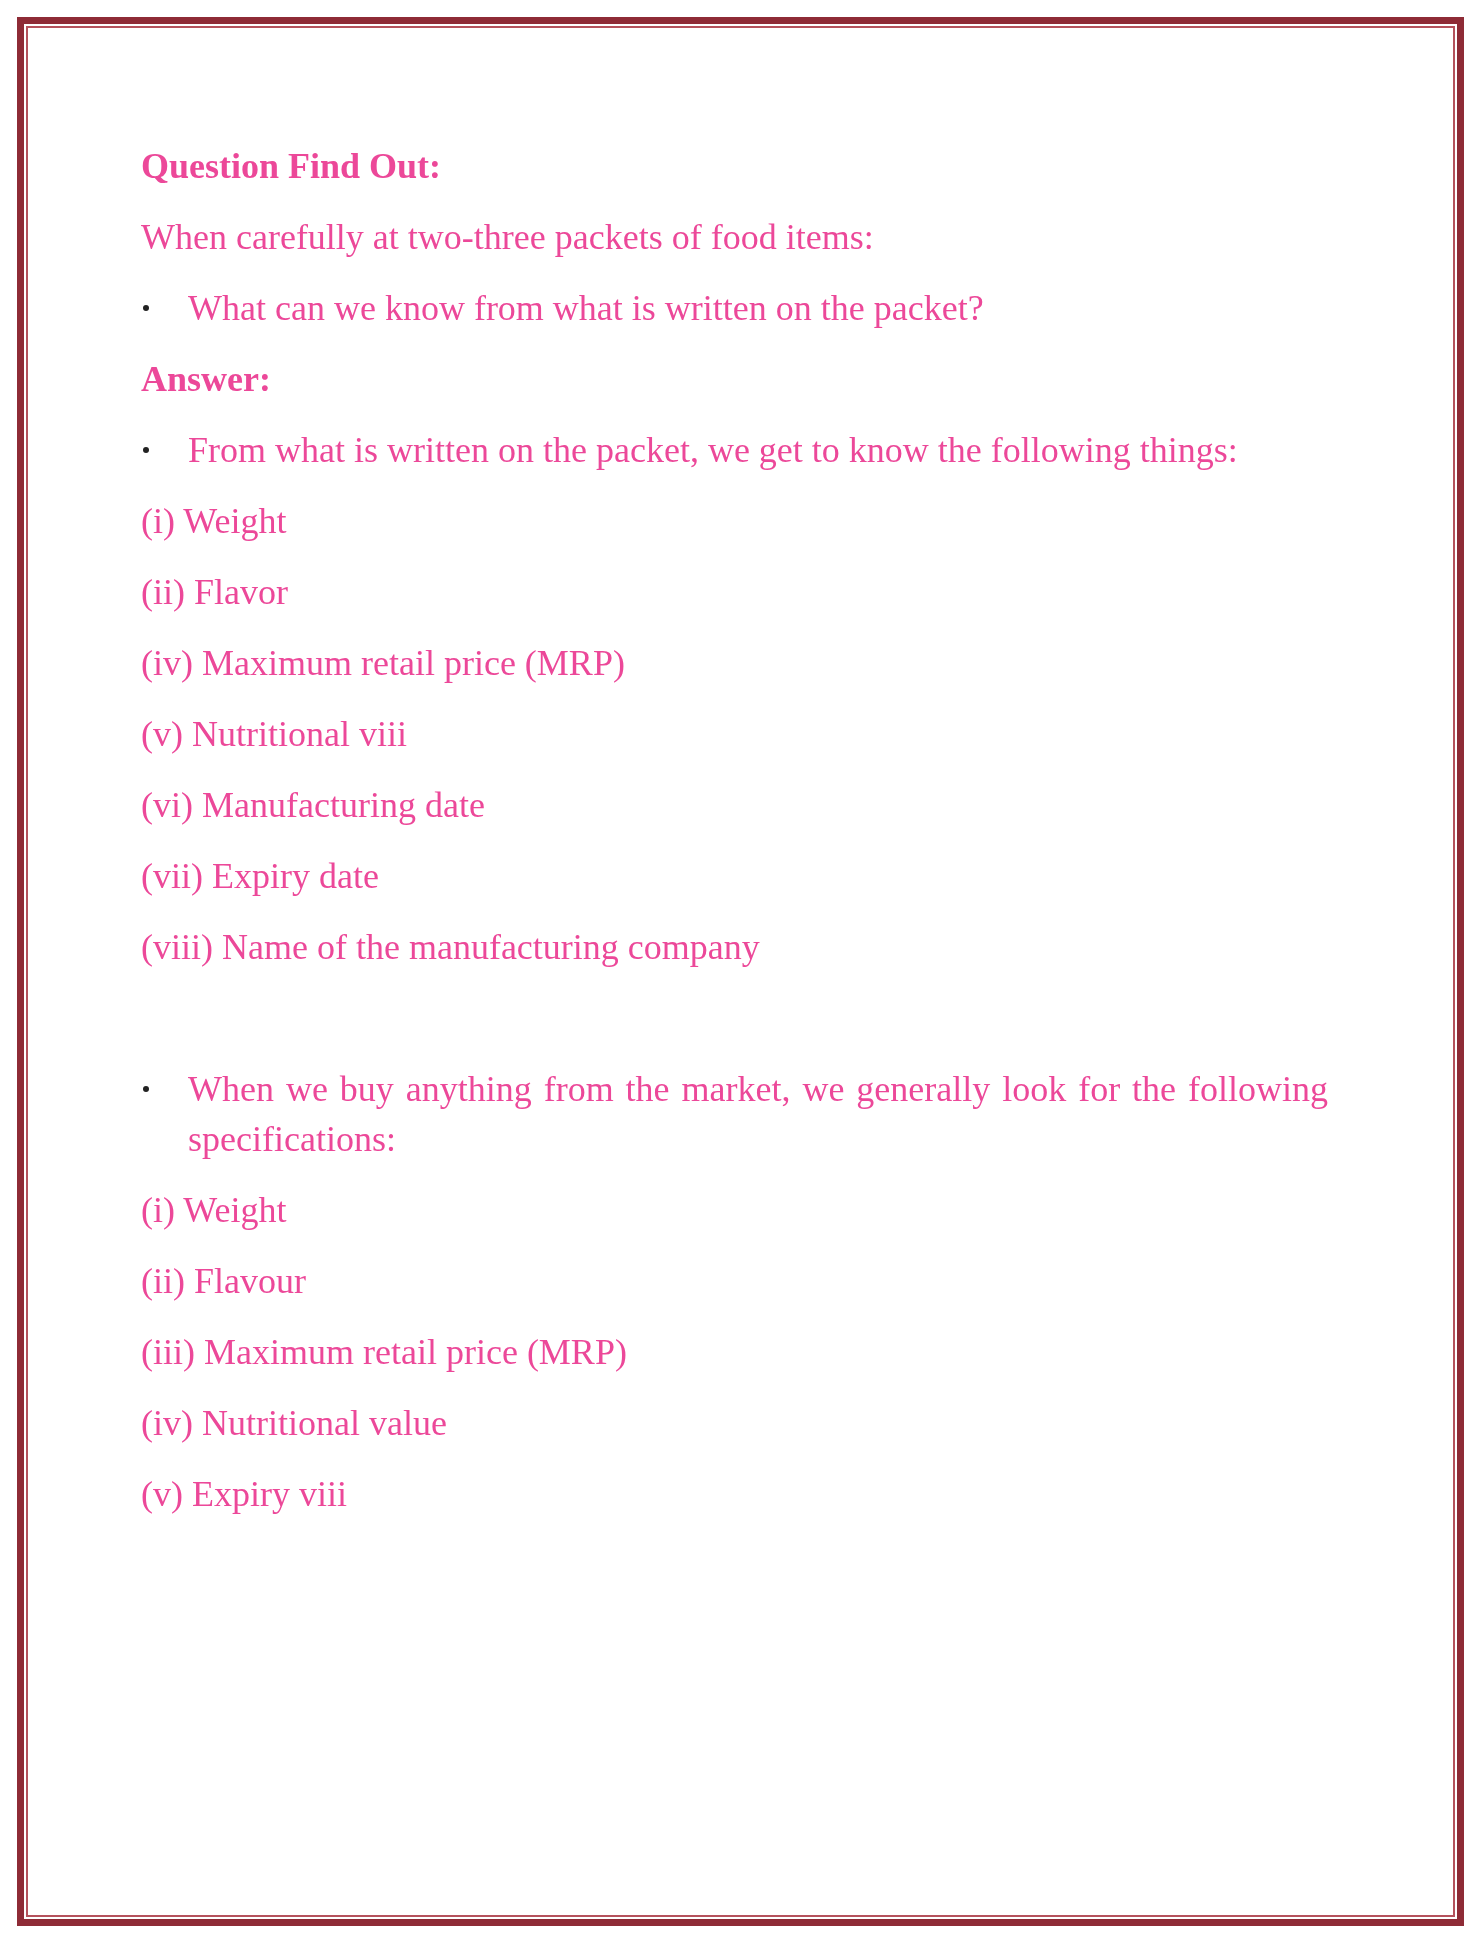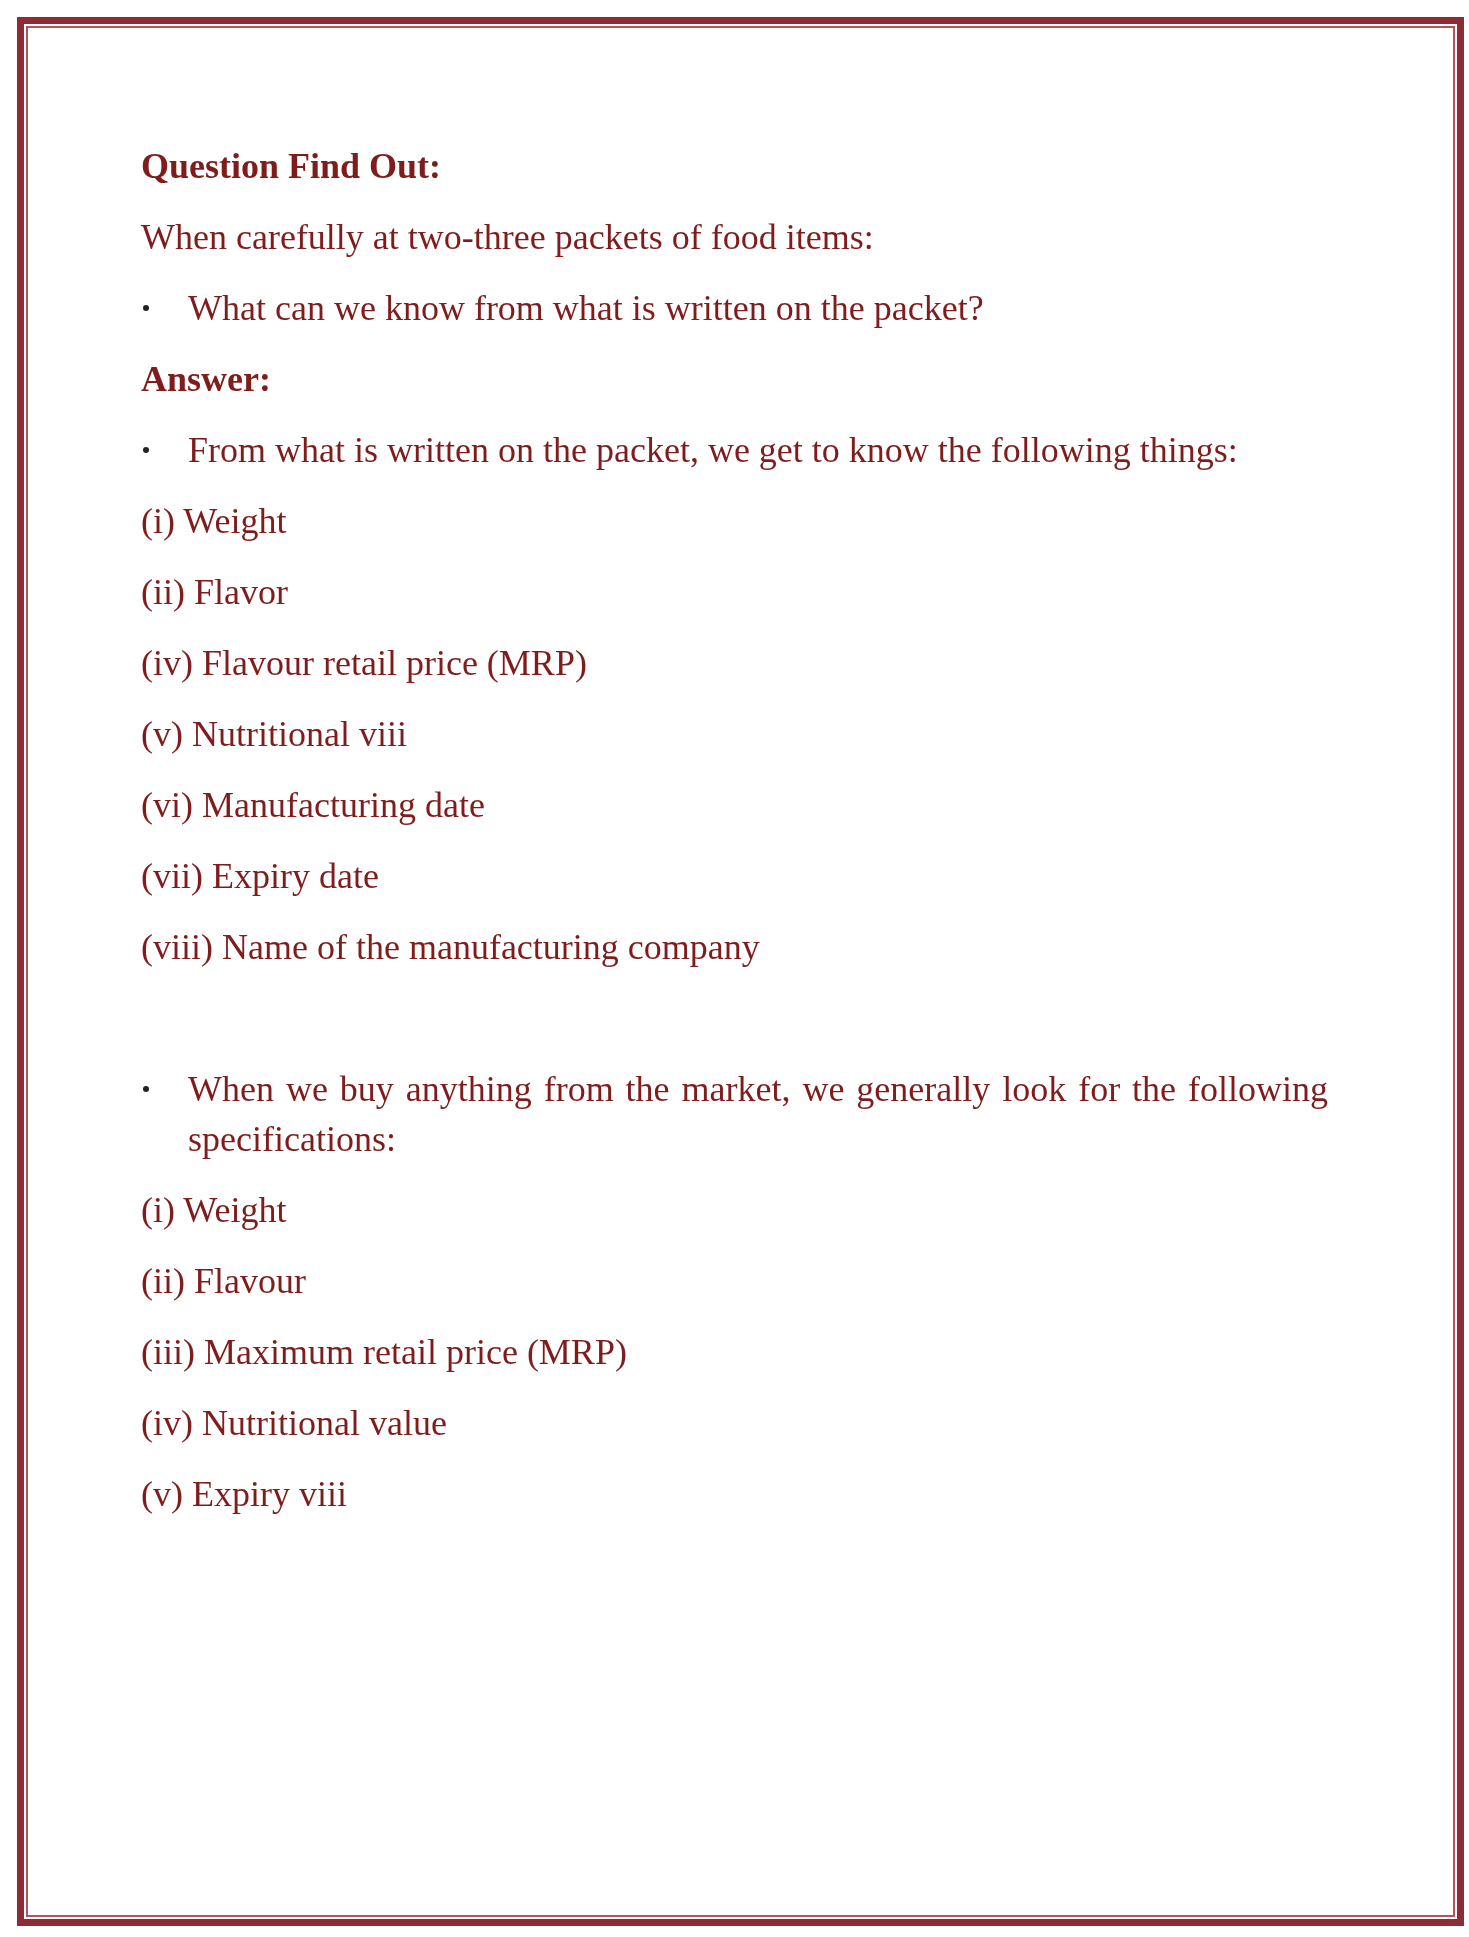--- a/index.html
+++ b/index.html
@@ -31,21 +31,21 @@
     bottom: 2px;
     border: 2px solid #b5525c;
   }
   .content {
     position: absolute;
     left: 141px;
     top: 141px;
     width: 1187px;
     font-family: "Liberation Serif", "DejaVu Serif", serif;
     font-size: 36px;
-    color: #7f1d1d;
+    color: #ec4899;
     line-height: 50px;
   }
   .para {
     margin: 0 0 21px 0;
     text-align: left;
   }
   .heading {
     font-weight: bold;
   }
   .bullet {
@@ -87,21 +87,21 @@
 
   <p class="para heading">Answer:</p>
 
   <div class="bullet">
     <span class="dot"></span>
     <span>From what is written on the packet, we get to know the following things:</span>
   </div>
 
   <p class="para">(i) Weight</p>
   <p class="para">(ii) Flavor</p>
-  <p class="para">(iv) Flavour retail price (MRP)</p>
+  <p class="para">(iv) Maximum retail price (MRP)</p>
   <p class="para">(v) Nutritional viii</p>
   <p class="para">(vi) Manufacturing date</p>
   <p class="para">(vii) Expiry date</p>
   <p class="para">(viii) Name of the manufacturing company</p>
 
   <div class="spacer"></div>
 
   <div class="bullet">
     <span class="dot"></span>
     <span>When we buy anything from the market, we generally look for the following specifications:</span>

